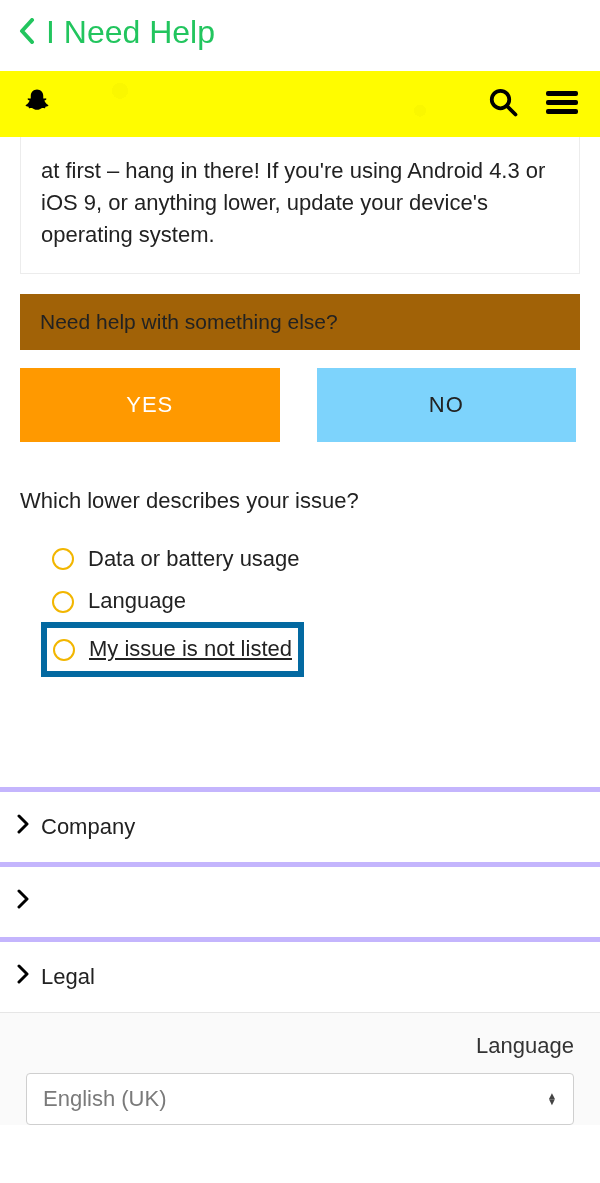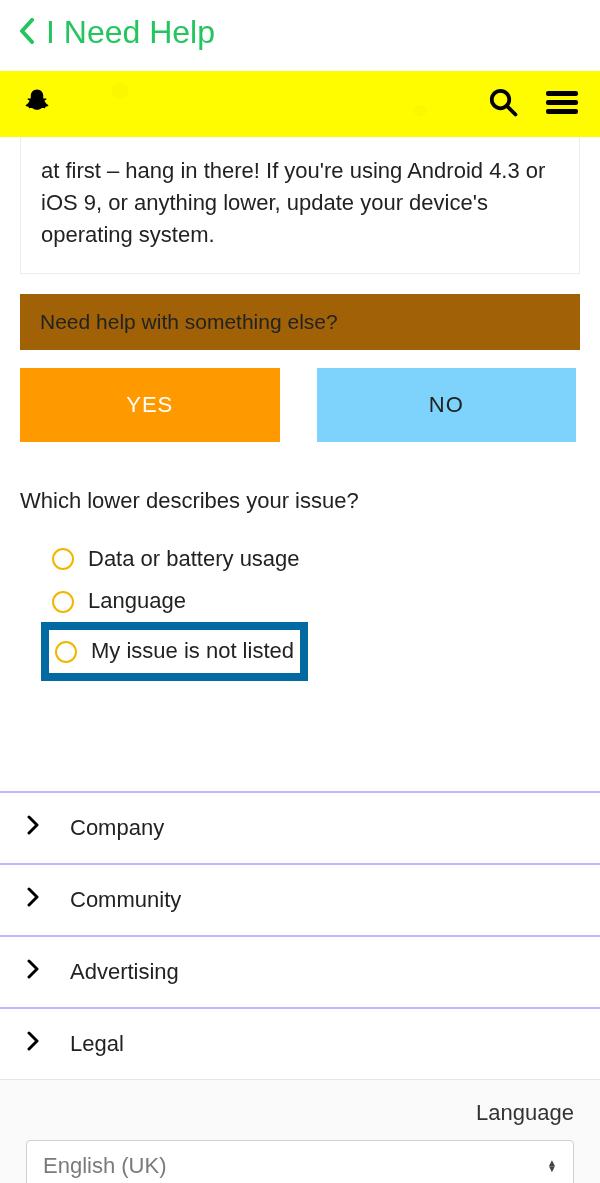--- a/index.html
+++ b/index.html
@@ -85,34 +85,35 @@
     text-align: right;
   }
   .radio-circle {
     width: 22px;
     height: 22px;
     border: 2px solid #f2b600;
     border-radius: 50%;
     flex-shrink: 0;
   }
   .highlight {
-    border: 8px solid #0369a1;
+    border: 6px solid #0369a1;
     display: inline-flex;
     margin-left: -5px;
     margin-top: -1px;
+    text-decoration: underline;
   }
   .footer {
     margin-top: 110px;
   }
   .footer-row {
-    border-top: 2px solid #c4b5fd;
-    padding: 22px 26px;
-    display: flex;
-    align-items: center;
-    gap: 30px;
+    border-top: 5px solid #c4b5fd;
+    padding: 22px 16px;
+    display: flex;
+    align-items: center;
+    gap: 11px;
     font-size: 22px;
     cursor: pointer;
   }
   .footer-row:last-of-type { border-bottom: 1px solid #e6e6e6; }
   .lang-block {
     background: #fafafa;
     border-top: 1px solid #e6e6e6;
     padding: 20px 26px 0 26px;
   }
   .lang-label { font-size: 22px; margin-bottom: 14px; color: #333; text-align: right; }
@@ -205,29 +206,20 @@
         </svg>
     </span>
     <span>Company</span>
   </div>
   <div class="footer-row">
     <span>
       <svg width="14" height="20" viewBox="0 0 14 20">
           <path d="M3 2 L11 10 L3 18" stroke="#000" stroke-width="3" fill="none" stroke-linecap="round" stroke-linejoin="round"></path>
         </svg>
     </span>
-    <span>Community</span>
-  </div>
-  <div class="footer-row">
-    <span>
-      <svg width="14" height="20" viewBox="0 0 14 20">
-          <path d="M3 2 L11 10 L3 18" stroke="#000" stroke-width="3" fill="none" stroke-linecap="round" stroke-linejoin="round"></path>
-        </svg>
-    </span>
-    <span>Advertising</span>
   </div>
   <div class="footer-row">
     <span>
       <svg width="14" height="20" viewBox="0 0 14 20">
           <path d="M3 2 L11 10 L3 18" stroke="#000" stroke-width="3" fill="none" stroke-linecap="round" stroke-linejoin="round"></path>
         </svg>
     </span>
     <span>Legal</span>
   </div>
 

